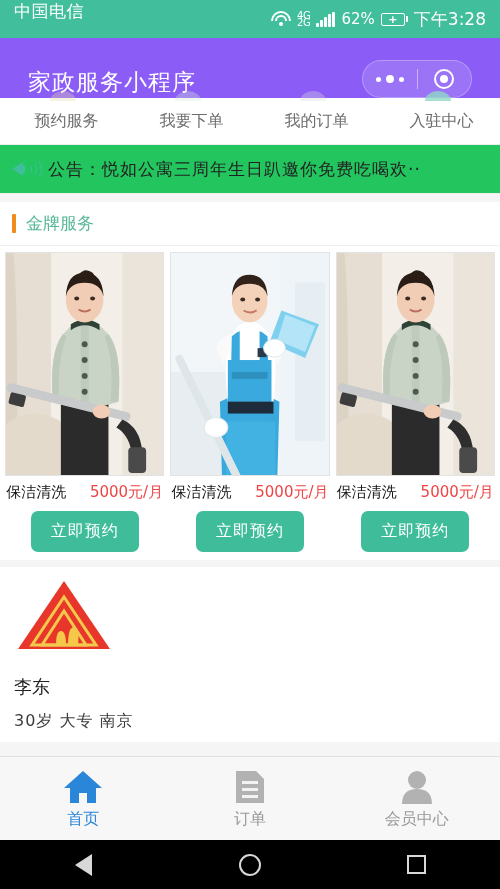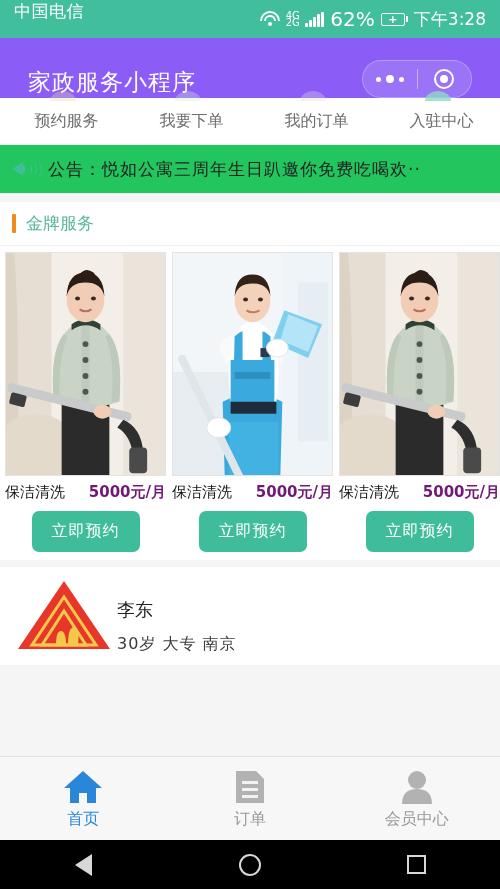--- a/index.html
+++ b/index.html
@@ -30,21 +30,21 @@
   .wifi-icon .dot { width:4px; height:4px; border-radius:50%; background:#fff; border:none; top:11px; }
   .sig { display:flex; align-items:flex-end; gap:1px; height:15px; }
   .sig i { display:block; width:3px; background:#fff; border-radius:1px; }
   .sig i:nth-child(1){height:4px;} .sig i:nth-child(2){height:7px;}
   .sig i:nth-child(3){height:10px;} .sig i:nth-child(4){height:13px;} .sig i:nth-child(5){height:15px;}
   .netlabel { display:flex; flex-direction:column; font-size:10px; line-height:7px; letter-spacing:-0.3px; }
   .battery { display:flex; align-items:center; }
   .bat-body { width:24px; height:13px; border:1.5px solid #fff; border-radius:2px; display:flex; align-items:center; justify-content:center; }
   .bat-plus { color:#fff; font-size:11px; line-height:1; font-weight:bold; }
   .bat-cap { width:2px; height:6px; background:#fff; margin-left:1px; border-radius:0 1px 1px 0; }
-  .pct { font-size:20px; }
+  .pct { font-size:15px; }
   .clock { font-size:17px; }
 
   
   .appbar {
     height:60px; background:#8b5cf6; display:flex; align-items:flex-end;
     padding:0 28px; flex:none;
   }
   .app-title { color:#fff; font-size:23px; letter-spacing:1px; }
   .capsule {
     margin-left:auto; width:110px; height:38px; border-radius:19px;
@@ -101,39 +101,39 @@
   .sec-bar { width:4px; height:19px; background:#ef8c1c; margin-right:10px; border-radius:1px; }
   .sec-label { font-size:17px; color:#57b896; }
 
   
   .cards { display:flex; background:#fff; padding:6px 5px 8px 5px; gap:6px; }
   .card { flex:1; display:flex; flex-direction:column; align-items:center; }
   .thumb { width:100%; height:224px; border:1px solid #e3e3e3; background:#fff; overflow:hidden; position:relative; }
   .thumb svg { width:100%; height:100%; display:block; }
   .price-row { margin-top:7px; font-size:15px; white-space:nowrap; }
   .price-name { color:#151515; }
-  .price-val { color:#701a75; font-weight:bold; margin-left:19px; }
+  .price-val { color:#ef4444; font-weight:normal; margin-left:19px; }
   .book-btn {
     margin-top:9px; width:108px; height:41px; border-radius:7px; border:none;
     background:#3fbd9b; color:#fff; font-size:16px; letter-spacing:1px;
     font-family:inherit; cursor:pointer;
   }
 
   
   .tabs { display:flex; background:#fff; height:52px; border-bottom:1px solid #ececec; }
   .tab { flex:1; display:flex; align-items:center; justify-content:center;
          font-size:16px; color:#3d3d3d; position:relative; }
   .tab.active { color:#2f2f2f; }
   .tab.active::after {
     content:""; position:absolute; bottom:0; left:14%; width:72%; height:2px; background:#35b67f;
   }
 
   
   .rec-list { background:#fff; margin-top:7px; }
-  .rec-item { display:flex; align-items:flex-end; padding:10px 14px; gap:3px; }
+  .rec-item { display:flex; align-items:flex-start; padding:10px 14px; gap:20px;flex-direction:column; }
   .rec-logo { width:100px; height:78px; position:relative; flex:none; }
   .rec-logo svg { width:100%; height:100%; display:block; }
   .rec-info { display:flex; flex-direction:column; gap:12px; }
   .rec-name { font-size:18px; color:#222; }
   .rec-meta { font-size:16px; color:#3b3b3b; letter-spacing:1px; }
 
   
   .tabbar {
     position:absolute; left:0; bottom:49px; width:500px; height:84px;
     background:#f7f7f7; border-top:1px solid #e0e0e0;

